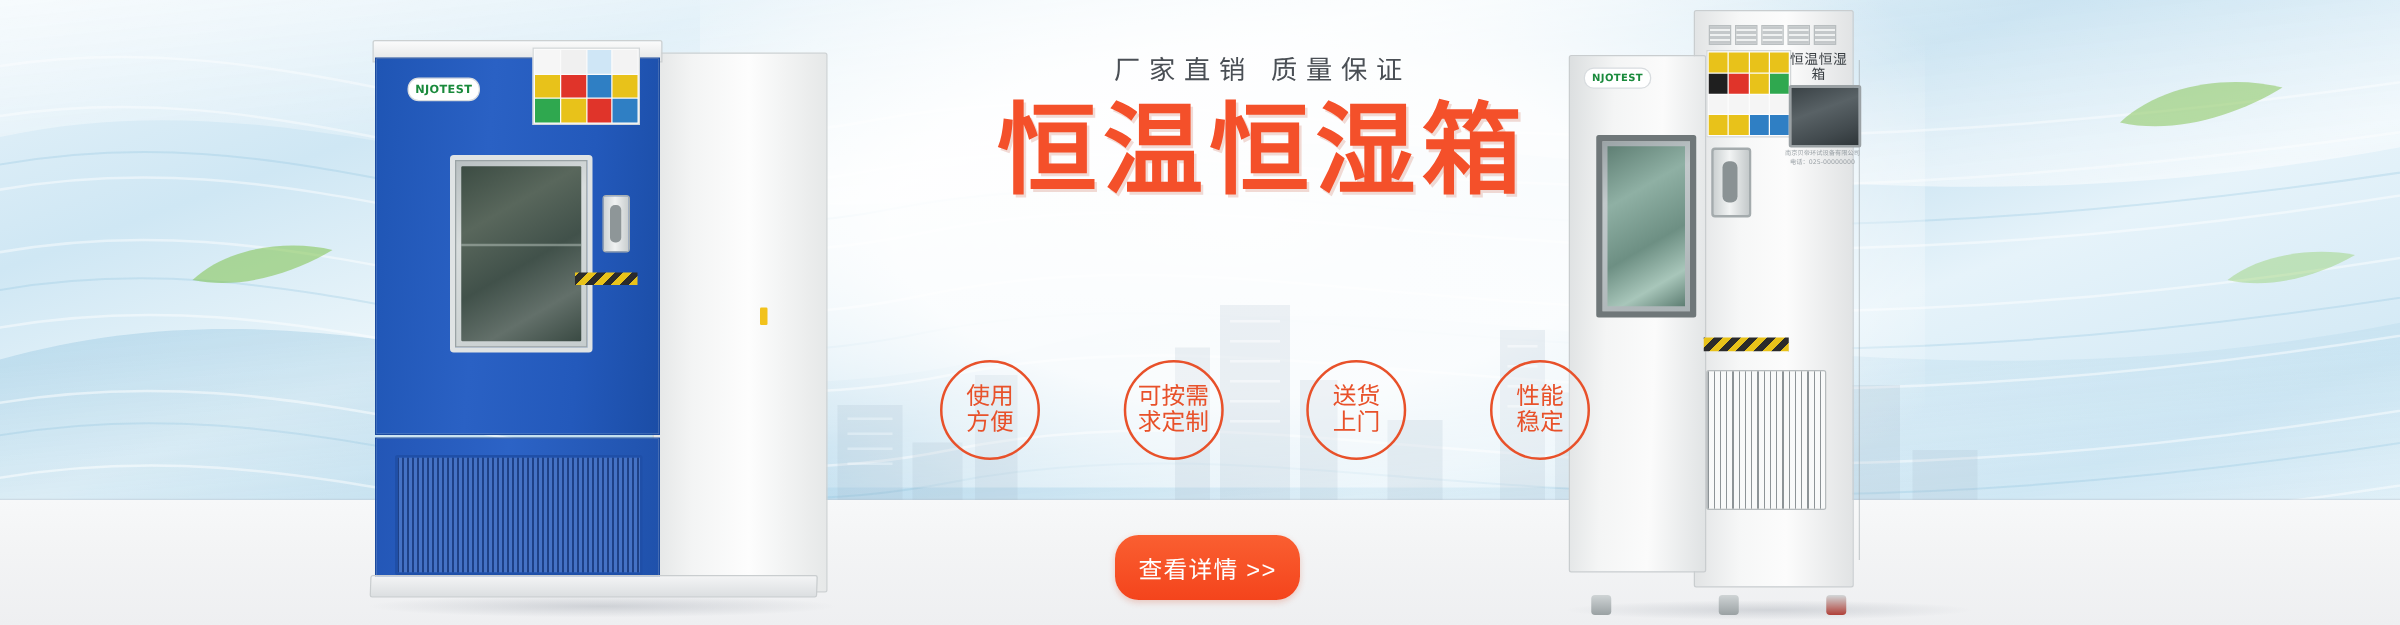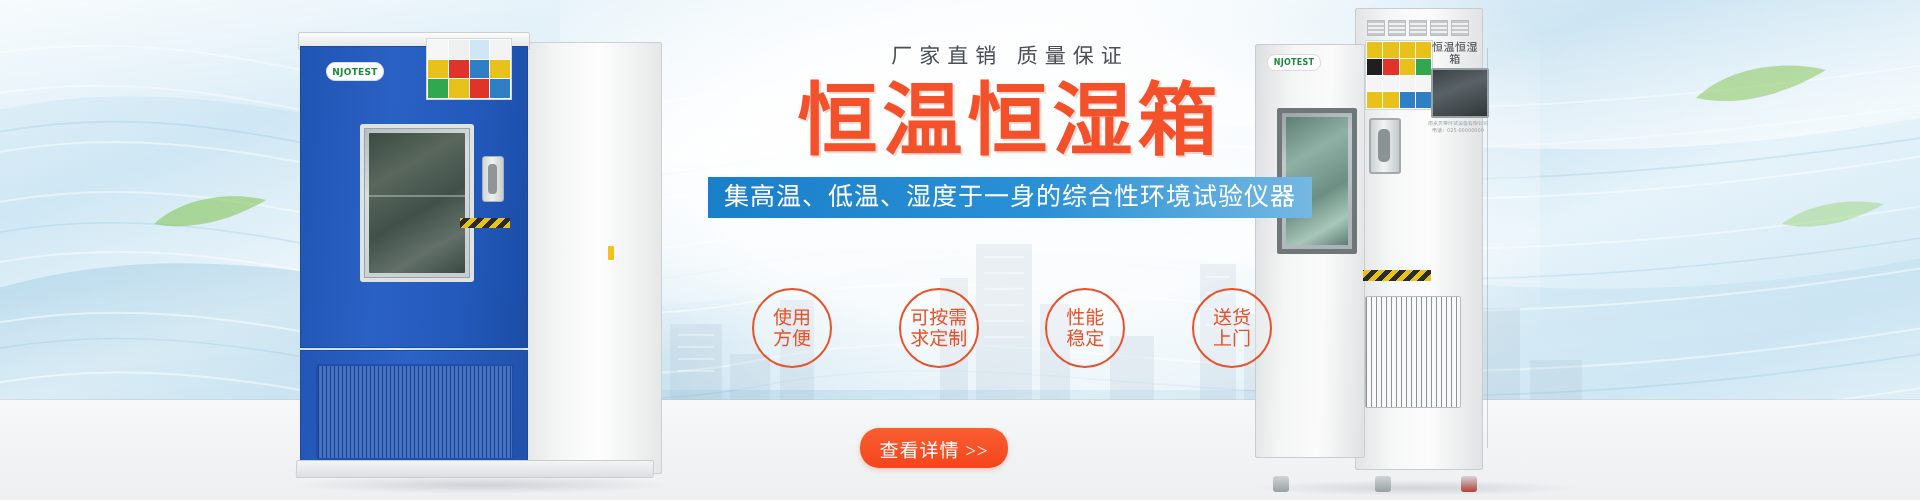--- a/index.html
+++ b/index.html
@@ -80,27 +80,27 @@
     display:flex;flex-direction:column;justify-content:center;align-items:center;
     background:rgba(255,255,255,.22);
   }
   .badge span{
     display:block;color:#e8512a;font-size:19px;line-height:1.13;letter-spacing:0;
     font-family:"DejaVu Sans","Liberation Sans",sans-serif;white-space:nowrap;
   }
 
   
   .cta{
-    position:absolute;left:860px;top:428px;
-    width:148px;height:40px;border-radius:19px;
+    position:absolute;left:892px;top:428px;
+    width:148px;height:52px;border-radius:19px;
     background:linear-gradient(180deg,#fa5f31 0%,#f4441c 100%);
     color:#ffffff;font-size:19px;letter-spacing:1px;
     display:flex;justify-content:center;align-items:center;
     cursor:pointer;border:none;
-    font-family:Liberation Serif, serif;
+    font-family:Liberation Sans, sans-serif;
     box-shadow:0 2px 5px rgba(210,70,35,.25);
   }
 
   
   .unit-l{position:absolute;left:300px;top:28px;width:360px;height:452px;}
 
   .l-right-body{
     position:absolute;left:222px;top:14px;width:138px;height:430px;
     background:linear-gradient(90deg,#e4e6e6 0%,#f3f4f4 22%,#fdfdfd 55%,#e6e8e8 100%);
     border:1px solid #cdd1d2;border-radius:2px;
@@ -467,39 +467,36 @@
     <div class="r-grille"></div>
     <div class="r-doorseam"></div>
     <div class="r-foot f1"></div>
     <div class="r-foot f2"></div>
     <div class="r-foot f3"></div>
   </div>
 
   <div class="copy">
     <div class="tagline">厂家直销  质量保证</div>
     <div class="headline">恒温恒湿箱</div>
-    <div class="subtitle-wrap">
-      <div class="subtitle">集高温、低温、湿度于一身的综合性环境试验仪器</div>
-    </div>
   </div>
 
   <div class="badges">
     <div class="badge">
       <span>使用</span>
       <span>方便</span>
     </div>
     <div class="badge">
       <span>可按需</span>
       <span>求定制</span>
     </div>
     <div class="badge">
+      <span>送货</span>
+      <span>上门</span>
+    </div>
+    <div class="badge">
       <span>性能</span>
       <span>稳定</span>
     </div>
-    <div class="badge">
-      <span>送货</span>
-      <span>上门</span>
-    </div>
   </div>
 
   <button class="cta">查看详情 &gt;&gt;</button>
 
 </div>
 
 </body></html>

